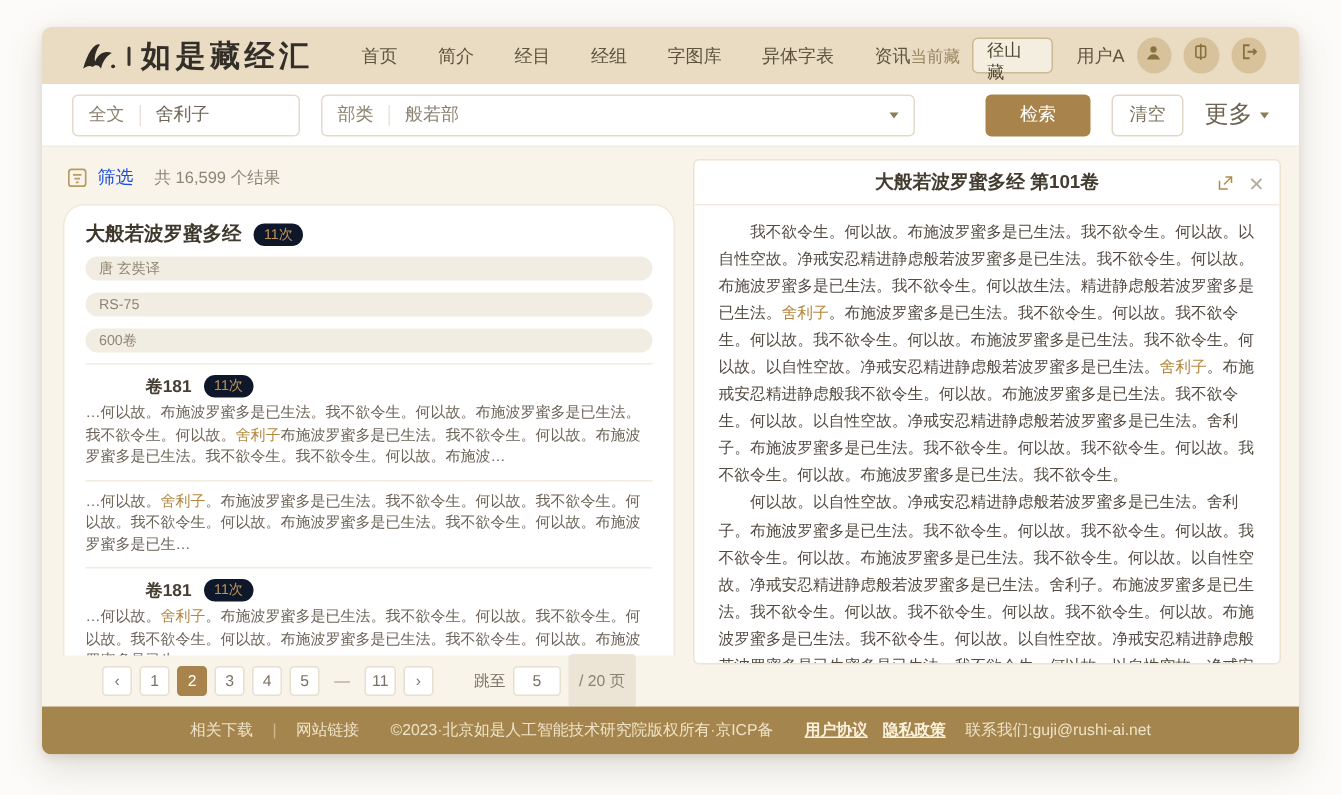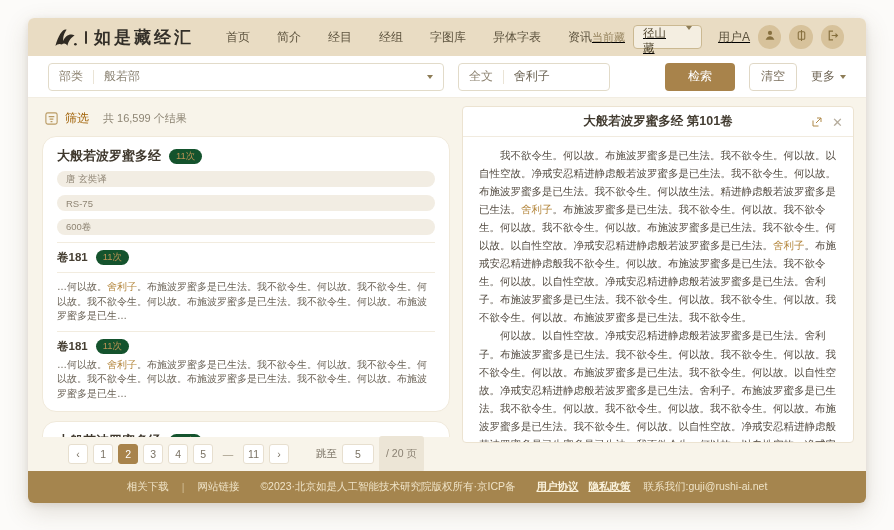--- a/index.html
+++ b/index.html
@@ -16,58 +16,58 @@
     border-radius: 6px;
     box-shadow: 0 8px 24px rgba(96,78,48,.18), 0 2px 6px rgba(96,78,48,.12);
     overflow: hidden;
     display: flex; flex-direction: column;
   }
   
   .hdr { flex: none; height: 38px; background: #e9dcc3; display: flex; align-items: center; padding: 0 22px; }
   .brand { display: flex; align-items: center; gap: 7px; }
   .brand svg { display: block; }
   .logo-seal { width: 2px; height: 13px; background: #3a332a; border-radius: 1px; margin-left: -2px; }
-  .brand-text { font-family: "Liberation Serif", "DejaVu Serif", serif; font-size: 17px; font-weight: bold; color: #332f28; letter-spacing: 3px; white-space: nowrap; }
+  .brand-text { font-family: "Liberation Serif", "DejaVu Serif", serif; font-size: 20px; font-weight: bold; color: #332f28; letter-spacing: 3px; white-space: nowrap; }
   .nav { display: flex; gap: 27px; margin-left: 32px; font-size: 12px; color: #5d533e; }
   .nav .nav-item { cursor: pointer; white-space: nowrap; }
-  .hdr-right { margin-left: auto; display: flex; align-items: center; gap: 8px; text-decoration: underline; }
+  .hdr-right { margin-left: auto; display: flex; align-items: center; gap: 8px; }
   .canon-label { font-size: 11px; color: #97855f; white-space: nowrap; }
-  .canon-select { height: 24px; background: rgba(255,255,255,.5); border: 1px solid #cbb992; border-radius: 4px; display: flex; align-items: flex-start; gap: 10px; padding: 0 9px; font-size: 11.5px; color: #50462f; cursor: pointer; }
+  .canon-select { height: 24px; background: rgba(255,255,255,.5); border: 1px solid #cbb992; border-radius: 4px; display: flex; align-items: flex-end; gap: 10px; padding: 0 9px; font-size: 11.5px; color: #50462f; cursor: pointer; flex-direction: column; }
   .caret { width: 0; height: 0; border-left: 3.5px solid transparent; border-right: 3.5px solid transparent; border-top: 4.5px solid #8d7c56; }
   .user-label { font-size: 12px; color: #5d533e; margin-left: 8px; white-space: nowrap; }
   .circle { width: 24px; height: 24px; border-radius: 50%; background: #d7c29b; display: flex; align-items: center; justify-content: center; cursor: pointer; }
   
   .srow { flex: none; height: 42px; background: #fff; display: flex; align-items: center; padding: 0 20px; gap: 14px; border-bottom: 1px solid #f2ede2; }
   .sbox { height: 28px; border: 1px solid #e2dbc9; border-radius: 4px; display: flex; align-items: center; padding: 0 10px; font-size: 12px; background: #fff; }
   .sbox .lbl { color: #8d8371; white-space: nowrap; }
   .sbox .vsep { width: 1px; height: 14px; background: #eae4d6; margin: 0 10px; }
   .sbox .val { color: #8a8272; }
   .sbox.cat { width: 396px; cursor: pointer; }
   .sbox.cat .caret { margin-left: auto; }
   .sbox.ft { width: 152px; }
   .sbox.ft input { border: none; outline: none; font-size: 12px; color: #6e6656; width: 100%; background: transparent; font-family: inherit; }
   .btn-search { width: 70px; height: 28px; background: #a8834b; color: #fff; border: none; border-radius: 4px; font-size: 12px; margin-left: auto; cursor: pointer; font-family: inherit; }
   .btn-clear { width: 48px; height: 28px; background: #fff; color: #7d7260; border: 1px solid #e0d8c6; border-radius: 4px; font-size: 12px; cursor: pointer; font-family: inherit; }
-  .btn-more { font-size: 12px; color: #6e6454; display: flex; align-items: center; gap: 5px; cursor: pointer; white-space: nowrap; }
+  .btn-more { font-size: 16px; color: #6e6454; display: flex; align-items: center; gap: 5px; cursor: pointer; white-space: nowrap; }
   
   .content { flex: 1; background: #f8f4ea; display: flex; padding: 8px 12px 0 14px; gap: 12px; overflow: hidden; }
   .left { width: 408px; flex: none; display: flex; flex-direction: column; overflow: hidden; }
   .filter-row { flex: none; display: flex; align-items: center; height: 20px; margin: 2px 0 8px 2px; }
-  .filter-label { font-size: 12px; color: #a16207; margin-left: 6px; }
+  .filter-label { font-size: 12px; color: #1d4ed8; margin-left: 6px; }
   .summary { font-size: 11px; color: #8d8574; margin-left: 14px; }
   .cards { flex: 1; overflow: hidden; display: flex; flex-direction: column; gap: 9px; }
   .card { background: #fff; border: 1px solid #f0e9da; border-radius: 14px; padding: 10px 14px; flex: none; }
   .card-title-row { display: flex; align-items: center; gap: 8px; }
   .card-title { font-size: 13px; font-weight: bold; color: #3f382d; cursor: pointer; }
-  .badge { height: 15px; padding: 0 7px; border-radius: 8px; background: #14532d; color: #bb9355; font-size: 9.5px; display: inline-flex; align-items: center; white-space: nowrap; }
+  .badge { height: 15px; padding: 0 7px; border-radius: 8px; background: #0f172a; color: #bb9355; font-size: 9.5px; display: inline-flex; align-items: center; white-space: nowrap; }
   .tags { display: flex; gap: 8px; margin-top: 6px; flex-direction: column; }
   .tag { height: 16px; padding: 0 9px; border-radius: 9px; background: #f2ede3; color: #8f8574; font-size: 9.5px; display: inline-flex; align-items: center; white-space: nowrap; }
   .cdiv { border-top: 1px solid #f2ecdf; margin: 7px 0; }
   .vol-row { display: flex; align-items: center; gap: 8px; margin: 1px 0 4px; }
-  .vol { font-size: 11.5px; font-weight: bold; color: #463f33; cursor: pointer; }
+  .vol { font-size: 11.5px; font-weight: bold; color: #463f33; cursor: pointer; margin-left: 40px; }
   .snip { font-size: 10px; line-height: 1.45; color: #6b6357; cursor: pointer; }
   .hl { color: #b4873e; }
   
   .pagination { flex: none; height: 34px; display: flex; align-items: center; justify-content: center; gap: 5px; font-size: 10.5px; color: #7a7264; }
   .pg { min-width: 20px; height: 20px; border: 1px solid #e7dfcf; background: #fff; border-radius: 3px; display: inline-flex; align-items: center; justify-content: center; padding: 0 4px; cursor: pointer; }
   .pg.active { background: #a8834b; border-color: #a8834b; color: #fff; }
   .pg.ellipsis { border: none; background: transparent; cursor: default; color: #a39a88; }
   .jump-label { margin-left: 22px; }
   .jump-input { width: 32px; height: 20px; border: 1px solid #e7dfcf; border-radius: 3px; text-align: center; font-size: 10.5px; color: #7a7264; background: #fff; outline: none; font-family: inherit; }
   .total-chip { height: 36px; padding: 0 7px; background: #ece5d6; border-radius: 3px; display: inline-flex; align-items: center; color: #8a8172; white-space: nowrap; }
@@ -141,30 +141,30 @@
             <path d="M13 4H6v16h7"></path>
             <path d="M10.5 12H21"></path>
             <path d="M17.5 8.5 21 12l-3.5 3.5"></path>
           </svg>
         </span>
       </div>
     </div>
   </div>
 
   <div class="srow">
+    <div class="sbox ft">
+      <span class="lbl">全文</span>
+      <span class="vsep"></span>
+      <input type="text" value="舍利子" style="">
+    </div>
     <div class="sbox cat">
       <span class="lbl">部类</span>
       <span class="vsep"></span>
       <span class="val">般若部</span>
       <span class="caret"></span>
-    </div>
-    <div class="sbox ft">
-      <span class="lbl">全文</span>
-      <span class="vsep"></span>
-      <input type="text" value="舍利子" style="">
     </div>
     <button class="btn-search">检索</button>
     <button class="btn-clear">清空</button>
     <div class="btn-more">
       <span>更多</span>
       <span class="caret"></span>
     </div>
   </div>
 
   <div class="content">
@@ -189,20 +189,21 @@
             <div class="tags">
               <span class="tag">唐 玄奘译</span>
               <span class="tag">RS-75</span>
               <span class="tag">600卷</span>
             </div>
             <div class="cdiv"></div>
             <div class="vol-row">
               <span class="vol">卷181</span>
               <span class="badge">11次</span>
             </div>
+            <div class="snip"><span>…何以故。布施波罗蜜多是已生法。我不欲令生。何以故。布施波罗蜜多是已生法。我不欲令生。何以故。</span><span class="hl">舍利子</span><span>布施波罗蜜多是已生法。我不欲令生。何以故。布施波罗蜜多是已生法。我不欲令生。我不欲令生。何以故。布施波…</span></div>
             <div class="cdiv"></div>
             <div class="snip"><span>…何以故。</span><span class="hl">舍利子</span><span>。布施波罗蜜多是已生法。我不欲令生。何以故。我不欲令生。何以故。我不欲令生。何以故。布施波罗蜜多是已生法。我不欲令生。何以故。布施波罗蜜多是已生…</span></div>
             <div class="cdiv"></div>
             <div class="vol-row">
               <span class="vol">卷181</span>
               <span class="badge">11次</span>
             </div>
             <div class="snip"><span>…何以故。</span><span class="hl">舍利子</span><span>。布施波罗蜜多是已生法。我不欲令生。何以故。我不欲令生。何以故。我不欲令生。何以故。布施波罗蜜多是已生法。我不欲令生。何以故。布施波罗蜜多是已生…</span></div>
           </div>
           <div class="card">

